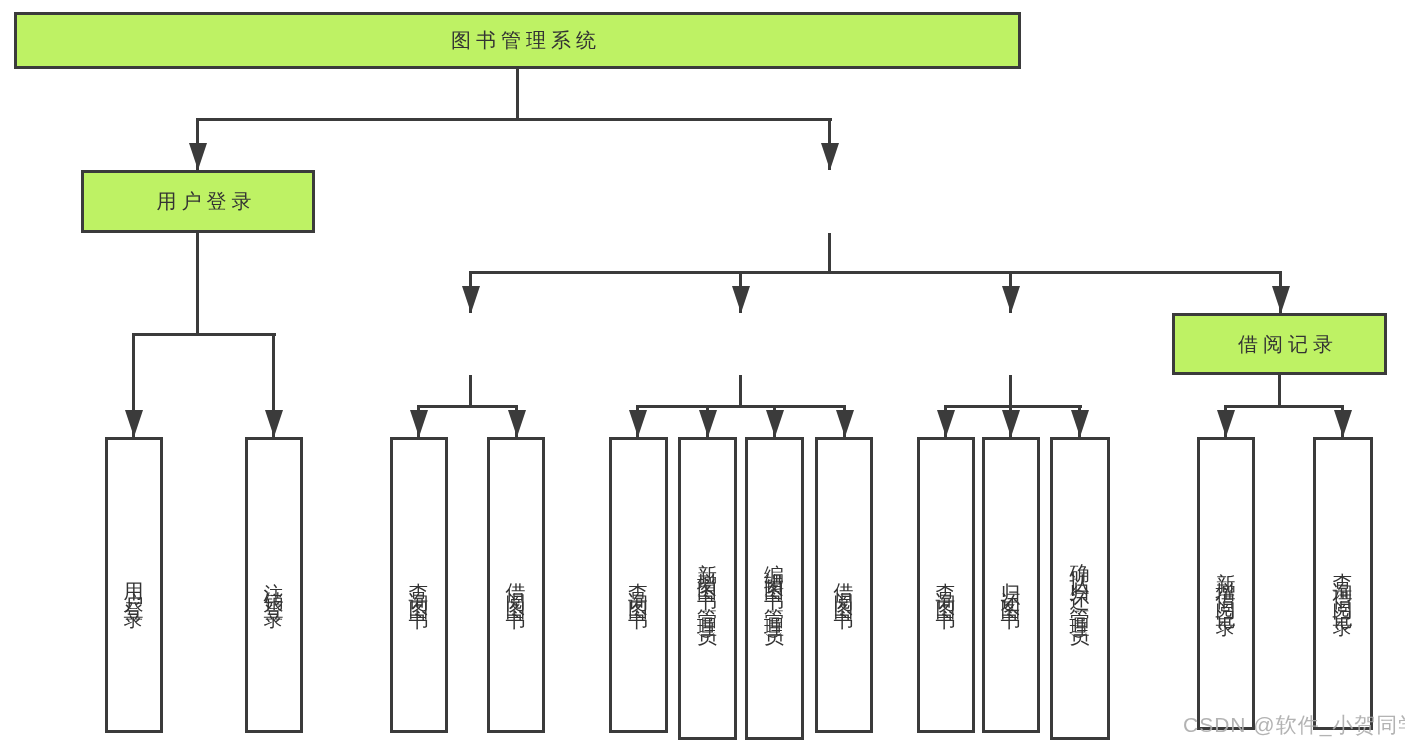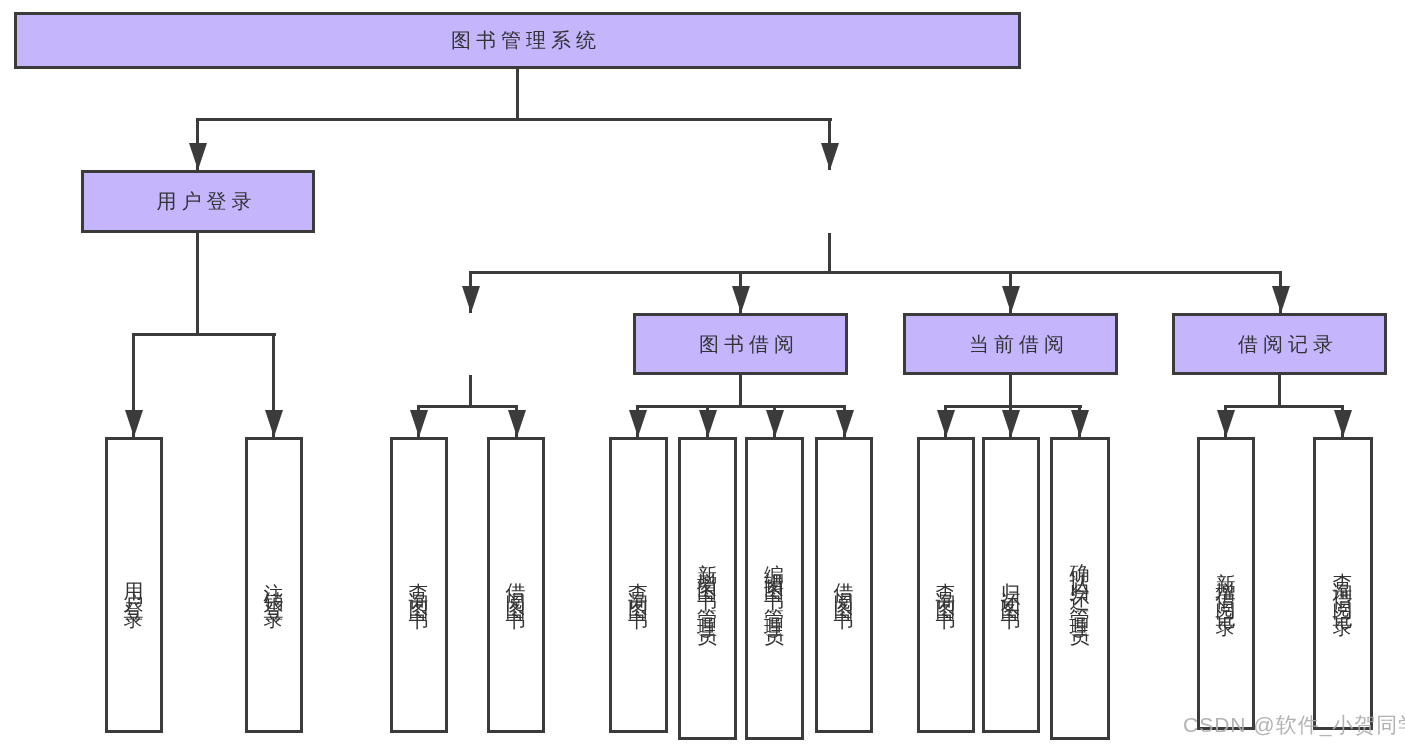--- a/index.html
+++ b/index.html
@@ -2,21 +2,21 @@
 <html><head>
 <meta charset="utf-8">
 <style>
   html,body{margin:0;padding:0;background:#ffffff;}
   .canvas{
     position:relative;width:1405px;height:747px;background:#ffffff;overflow:hidden;
     font-family:"Liberation Sans",sans-serif;color:#333333;
   }
   
   .hbox{
-    position:absolute;box-sizing:border-box;border:3px solid #3b3b3b;background:#c4b5fd;
+    position:absolute;box-sizing:border-box;border:3px solid #3b3b3b;background:#bef264;
     display:flex;align-items:center;justify-content:center;
     font-size:20px;letter-spacing:5px;text-indent:5px;color:#333333;white-space:nowrap;padding-left:12px;
   }
   
   .vbox{
     position:absolute;box-sizing:border-box;border:3px solid #3b3b3b;background:#ffffff;
     display:flex;align-items:center;justify-content:center;
     writing-mode:vertical-rl;text-orientation:mixed;
     font-size:20px;letter-spacing:9px;color:#333333;line-height:1;
   }
@@ -34,22 +34,20 @@
 </style>
 </head>
 <body>
 
 <div class="canvas">
 
   <div class="hbox" style="left:14px;top:12px;width:1007px;height:57px">图书管理系统</div>
 
   <div class="hbox" style="left:81px;top:170px;width:234px;height:63px">用户登录</div>
 
-  <div class="hbox" style="left:633px;top:313px;width:215px;height:62px">图书借阅</div>
-  <div class="hbox" style="left:903px;top:313px;width:215px;height:62px">当前借阅</div>
   <div class="hbox" style="left:1172px;top:313px;width:215px;height:62px">借阅记录</div>
 
   <div class="vbox" style="left:105px;top:437px;width:58px;height:296px">用户登录</div>
   <div class="vbox" style="left:245px;top:437px;width:58px;height:296px">注销登录</div>
 
   <div class="vbox" style="left:390px;top:437px;width:58px;height:296px">查询图书</div>
   <div class="vbox" style="left:487px;top:437px;width:58px;height:296px">借阅图书</div>
 
   <div class="vbox" style="left:609px;top:437px;width:59px;height:296px">查询图书</div>
   <div class="vbox" style="left:678px;top:437px;width:59px;height:303px">新增图书（管理员）</div>

